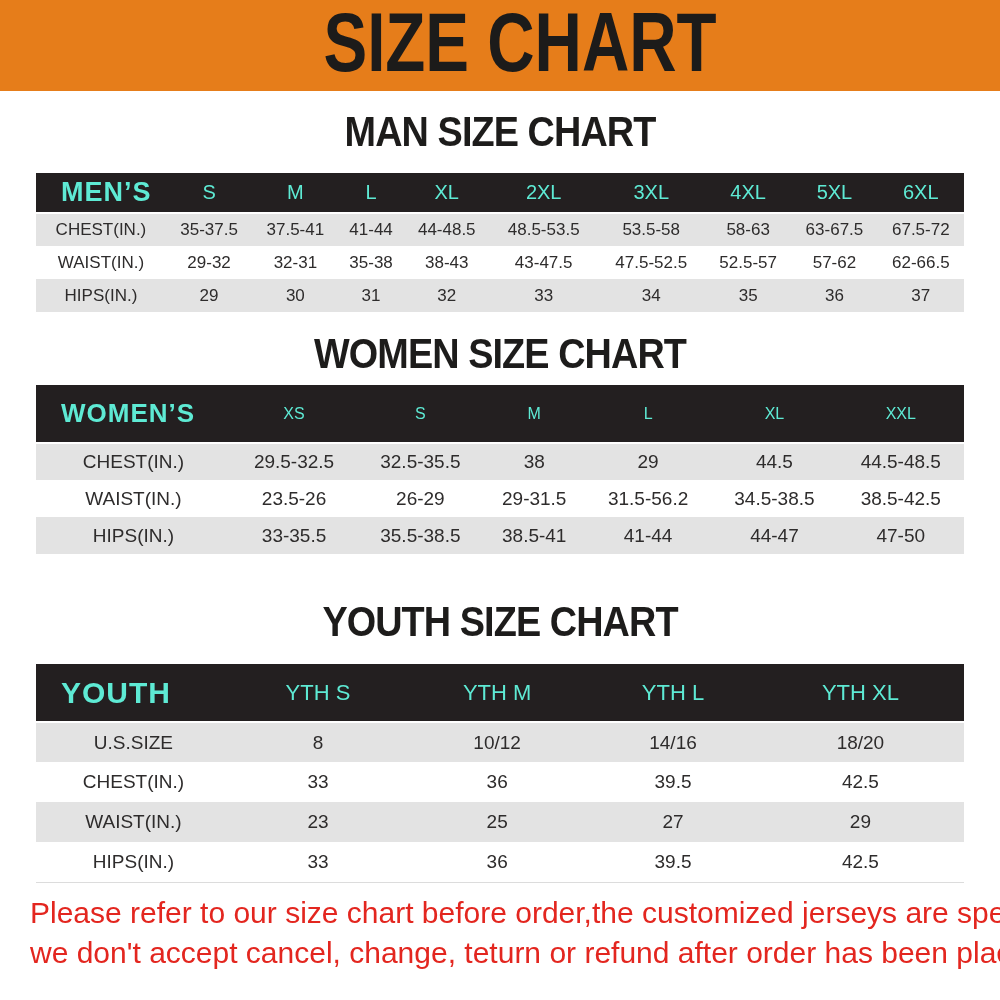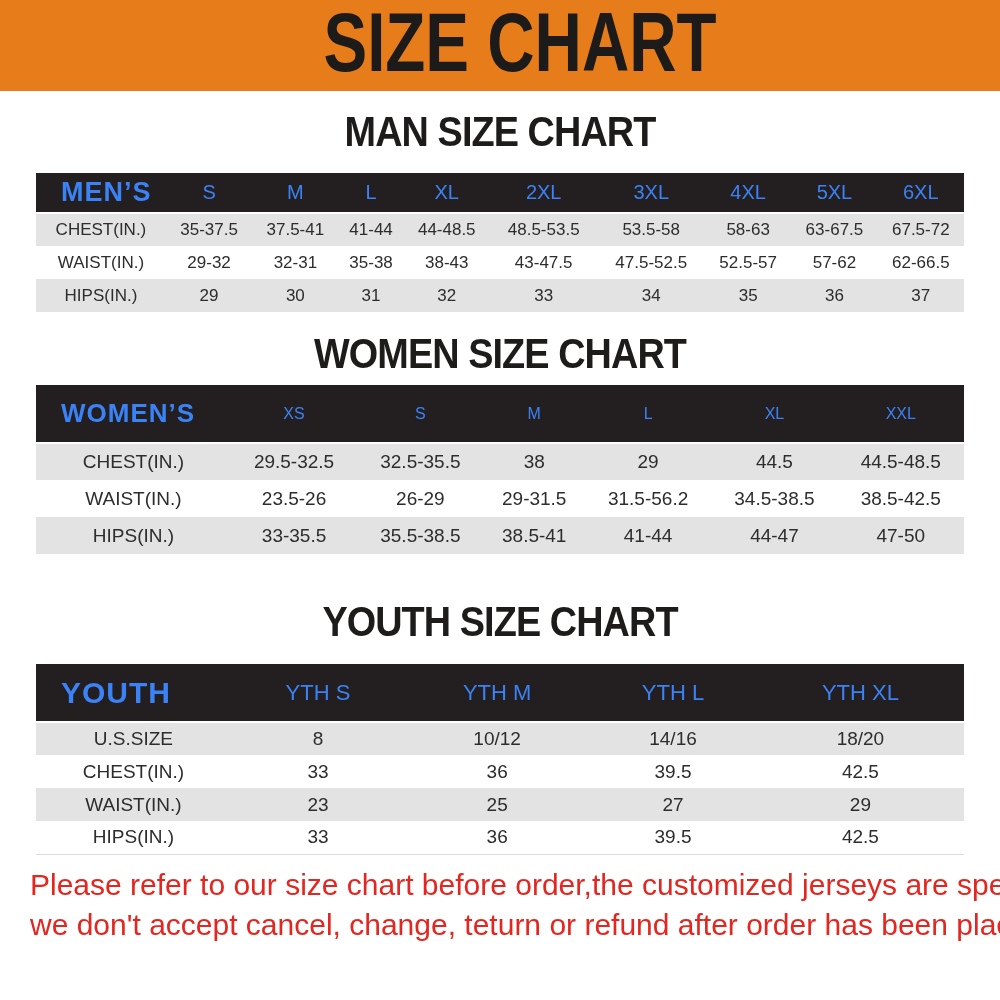--- a/index.html
+++ b/index.html
@@ -53,21 +53,21 @@
     width: 928px;
     margin: 0 auto;
     table-layout: auto;
   }
   .tbl-man   { margin-top: 21px; }
   .tbl-women { margin-top: 11px; }
   .tbl-youth { margin-top: 22px; border-bottom: 1px solid #dcdcdc; }
 
   thead tr { background: #231F20; border-bottom: 2px solid #ffffff; }
   thead th {
-    color: #3b82f6;
+    color: #5eead4;
     font-weight: 400;
     text-align: center;
     white-space: nowrap;
   }
   thead th.lbl {
     text-align: left;
     padding-left: 25px;
     font-weight: 700;
     letter-spacing: 1px;
   }
@@ -84,21 +84,21 @@
   tbody td {
     text-align: center;
     color: #2e2c2c;
     white-space: nowrap;
   }
   tbody tr:nth-child(odd) { background: #E3E3E3; }
   .tbl-man   tbody tr { height: 33px; }
   .tbl-man   tbody td { font-size: 17px; }
   .tbl-women tbody tr { height: 37px; }
   .tbl-women tbody td { font-size: 19px; }
-  .tbl-youth tbody tr { height: 33px; }
+  .tbl-youth tbody tr { height: 40px; }
   .tbl-youth tbody td { font-size: 19px; }
 
   
   .disclaimer {
     margin-top: 10px;
     padding-left: 30px;
     color: #E3261F;
   }
   .disclaimer p {
     font-size: 30px;

